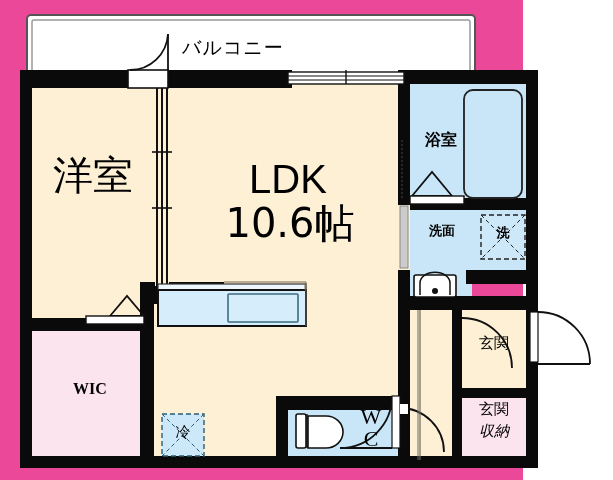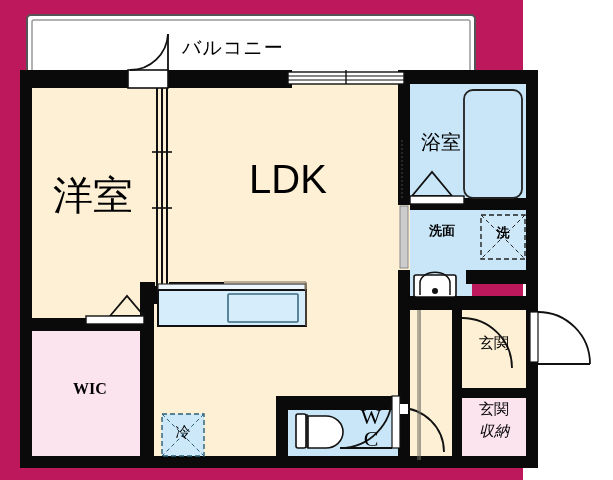--- a/index.html
+++ b/index.html
@@ -10,42 +10,42 @@
   body {
     width: 613px;
     height: 480px;
     font-family: "Liberation Sans", "DejaVu Sans", sans-serif;
     overflow: hidden;
   }
   #plan {
     position: relative;
     width: 523px;
     height: 480px;
-    background: #be185d;
+    background: #ec4899;
   }
   svg.floorplan {
     position: absolute;
     left: 0;
     top: 0;
     width: 613px;
     height: 480px;
     display: block;
   }
   .lbl {
     position: absolute;
     color: #000000;
     text-align: center;
     line-height: 1.02;
     white-space: nowrap;
     pointer-events: none;
     font-family: "Liberation Sans", "DejaVu Sans", sans-serif;
   }
   .lbl-cjk { font-family: "DejaVu Sans", "Liberation Sans", sans-serif; }
   .room-big { font-size: 40px; font-weight: 400; letter-spacing: 0px; }
-  .room-mid { font-size: 20px; font-weight: 400; }
+  .room-mid { font-size: 16px; font-weight: 700; }
   .room-sm  { font-size: 13px; font-weight: 700; text-align: center; }
   .room-xs  { font-size: 15px; font-weight: 400; }
   .balcony-lbl { font-size: 19px; letter-spacing: 1px; }
   .wic-lbl { font-size: 16px; font-weight: 700; font-family: "Liberation Serif", "DejaVu Serif", serif; }
   .wc-lbl { font-size: 22px; font-weight: 400; font-family: "Liberation Serif","DejaVu Serif", serif; line-height: 1.0;}
 </style>
 </head>
 <body>
 
 <div id="plan">
@@ -227,23 +227,24 @@
     <g>
       <line x1="305" y1="284" x2="305" y2="290" stroke="#7a6a52" stroke-width="1"></line>
       <line x1="224" y1="282" x2="306" y2="282" stroke="#7a6a52" stroke-width="1.2"></line>
       <line x1="306" y1="282" x2="306" y2="326" stroke="#7a6a52" stroke-width="1"></line>
     </g>
 
   </svg>
 
   <div class="lbl lbl-cjk balcony-lbl" style="left:182px; top:38px;">バルコニー</div>
 
-  <div class="lbl lbl-cjk room-big" style="left:37px; top:155px; width:112px;margin-top:20px;">洋室</div>
+  <div class="lbl lbl-cjk room-big" style="left:37px; top:155px; width:112px;">洋室</div>
 
   <div class="lbl room-big" style="left:228px; top:159px; width:120px;">LDK</div>
+  <div class="lbl lbl-cjk room-big" style="left:218px; top:203px; width:144px;">10.6帖</div>
 
   <div class="lbl lbl-cjk room-mid" style="left:414px; top:132px; width:54px;">浴室</div>
 
   <div class="lbl lbl-cjk room-sm" style="left:416px; top:224px; width:52px;">洗面</div>
 
   <div class="lbl lbl-cjk room-sm" style="left:487px; top:226px; width:32px;">洗</div>
 
   <div class="lbl wic-lbl" style="left:57px; top:381px; width:66px;">WIC</div>
 
   <div class="lbl wc-lbl" style="left:358px; top:406px; width:26px;">W</div>

